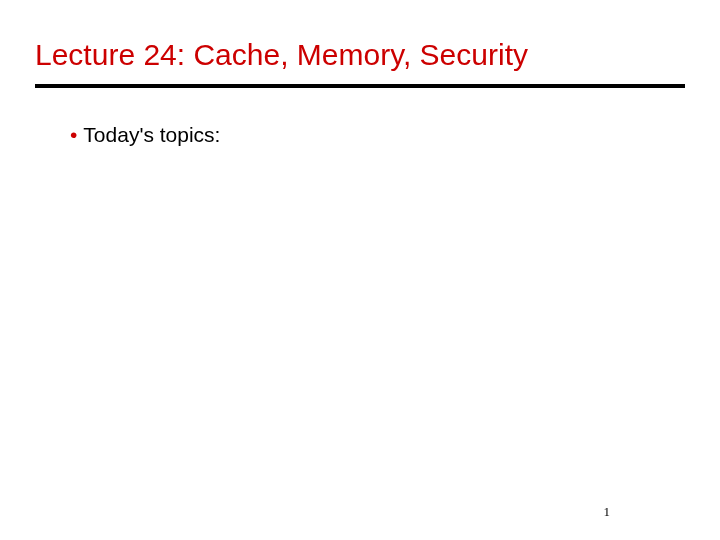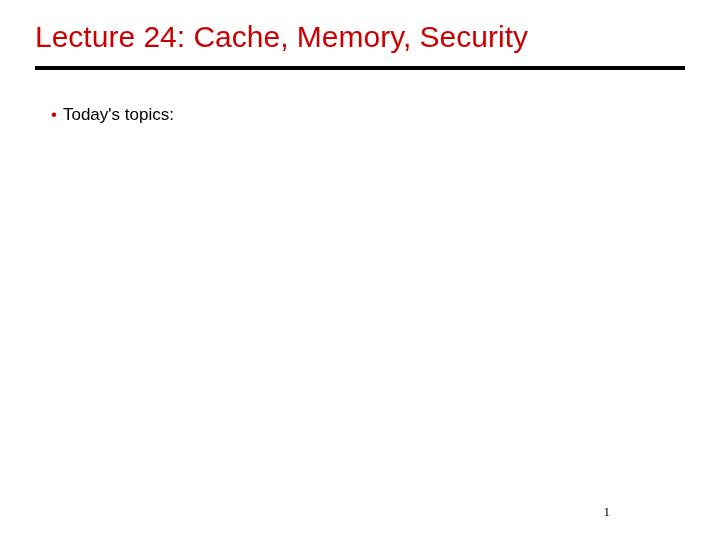--- a/index.html
+++ b/index.html
@@ -10,38 +10,38 @@
     body {
       width: 720px;
       height: 540px;
       font-family: Arial, Helvetica, sans-serif;
       background: #ffffff;
       position: relative;
     }
     .slide {
       width: 100%;
       height: 100%;
-      padding: 20px 35px;
+      padding: 38px 35px;
       position: relative;
     }
     .title {
       color: #cc0000;
       font-size: 30px;
       font-weight: normal;
       margin-bottom: 12px;
     }
     .divider {
       border: none;
       border-top: 4px solid #000000;
       margin-bottom: 35px;
     }
     .topics-header {
-      font-size: 17px;
+      font-size: 21px;
       color: #000000;
-      margin-left: 16px;
+      margin-left: 35px;
       margin-bottom: 25px;
     }
     .topics-header .bullet {
       color: #cc0000;
       margin-right: 6px;
     }
     .subtopics {
       margin-left: 70px;
       list-style: none;
     }

